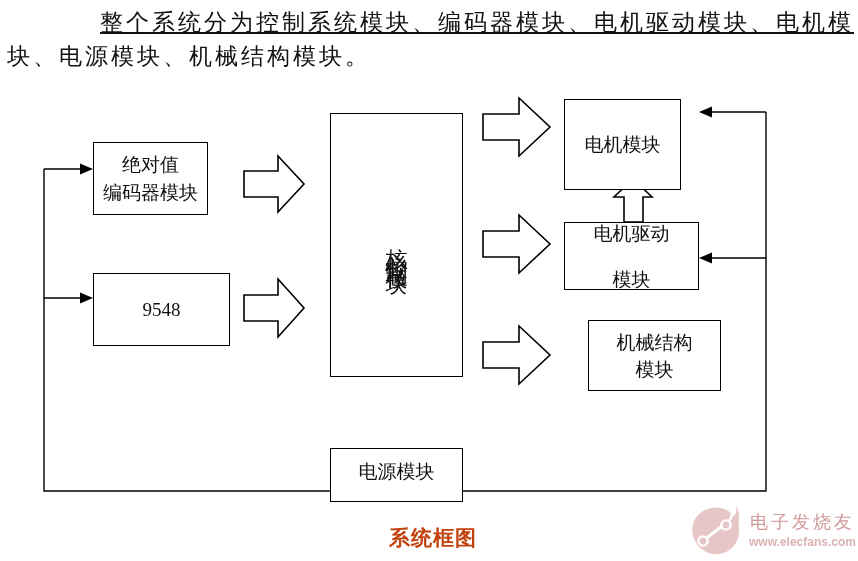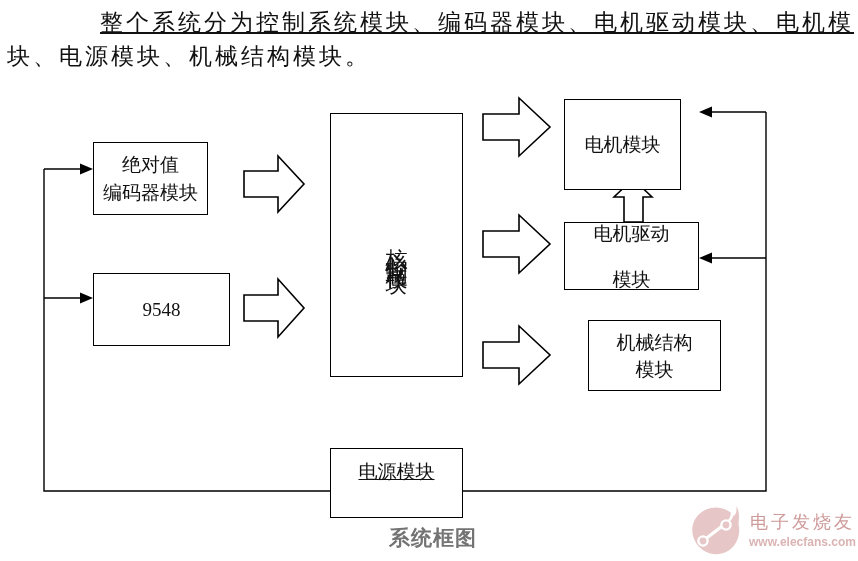--- a/index.html
+++ b/index.html
@@ -41,35 +41,35 @@
     font-size: 19px;
     line-height: 28px;
     color: #111;
   }
   .box.encoder { left: 93px;  top: 142px; width: 115px; height: 73px; }
   .box.buck    { left: 93px;  top: 273px; width: 137px; height: 73px; }
   .box.core    { left: 330px; top: 113px; width: 133px; height: 264px; }
   .box.motor   { left: 564px; top: 87px;  width: 117px; height: 91px; margin-top: 12px; }
   .box.drive   { left: 564px; top: 222px; width: 135px; height: 68px; line-height: 27px; gap: 19px; }
   .box.mech    { left: 588px; top: 320px; width: 133px; height: 71px; line-height: 27px; }
-  .box.power   { left: 330px; top: 448px; width: 133px; height: 70px; justify-content: flex-start; padding-top: 9px; text-decoration: underline; }
+  .box.power   { left: 330px; top: 448px; width: 133px; height: 54px; justify-content: flex-start; padding-top: 9px; }
   .core-label {
     writing-mode: vertical-rl;
     text-orientation: upright;
     font-size: 22px;
     letter-spacing: 5px;
   }
   .caption {
     position: absolute;
     left: 389px;
     top: 524px;
     font-size: 21px;
     font-weight: bold;
     letter-spacing: 1px;
-    color: #737373;
+    color: #c2410c;
   }
   .watermark { position: absolute; left: 688px; top: 502px; width: 170px; height: 59px; }
   .wm-logo   { position: absolute; left: 0; top: 0; }
   .wm-brand  {
     position: absolute; left: 62px; top: 8px;
     font-size: 18px; font-weight: normal; letter-spacing: 3px;
     white-space: nowrap;
   }
   .wm-url    {
     position: absolute; left: 61px; top: 33px;

